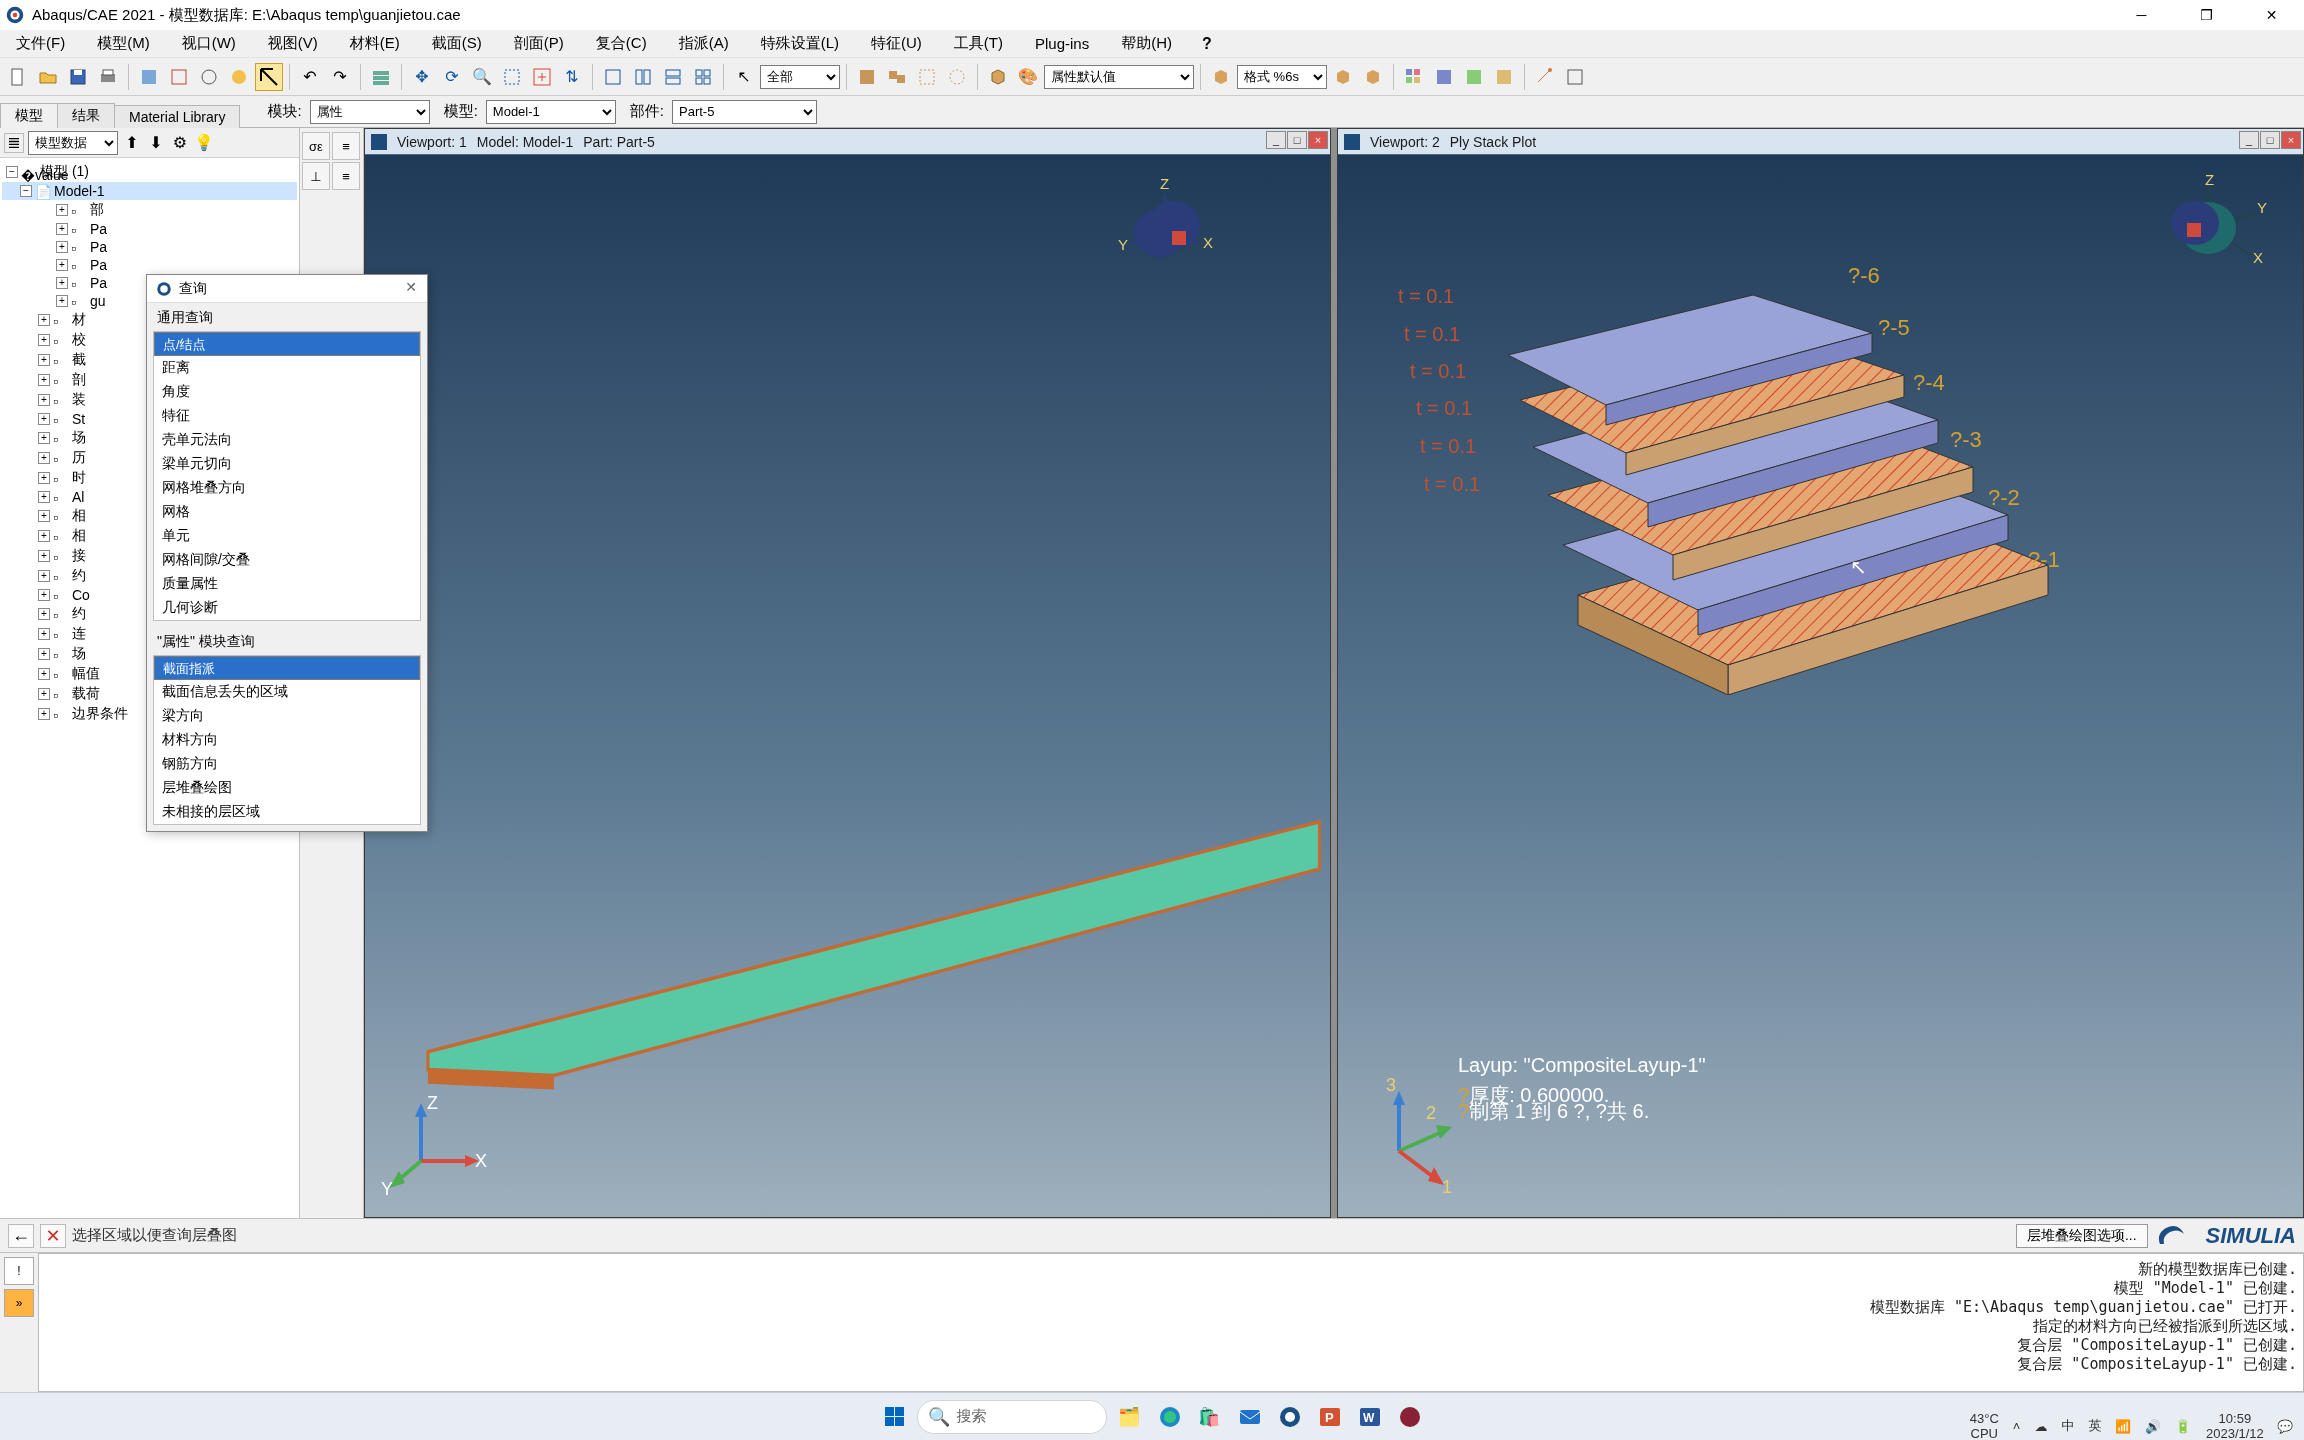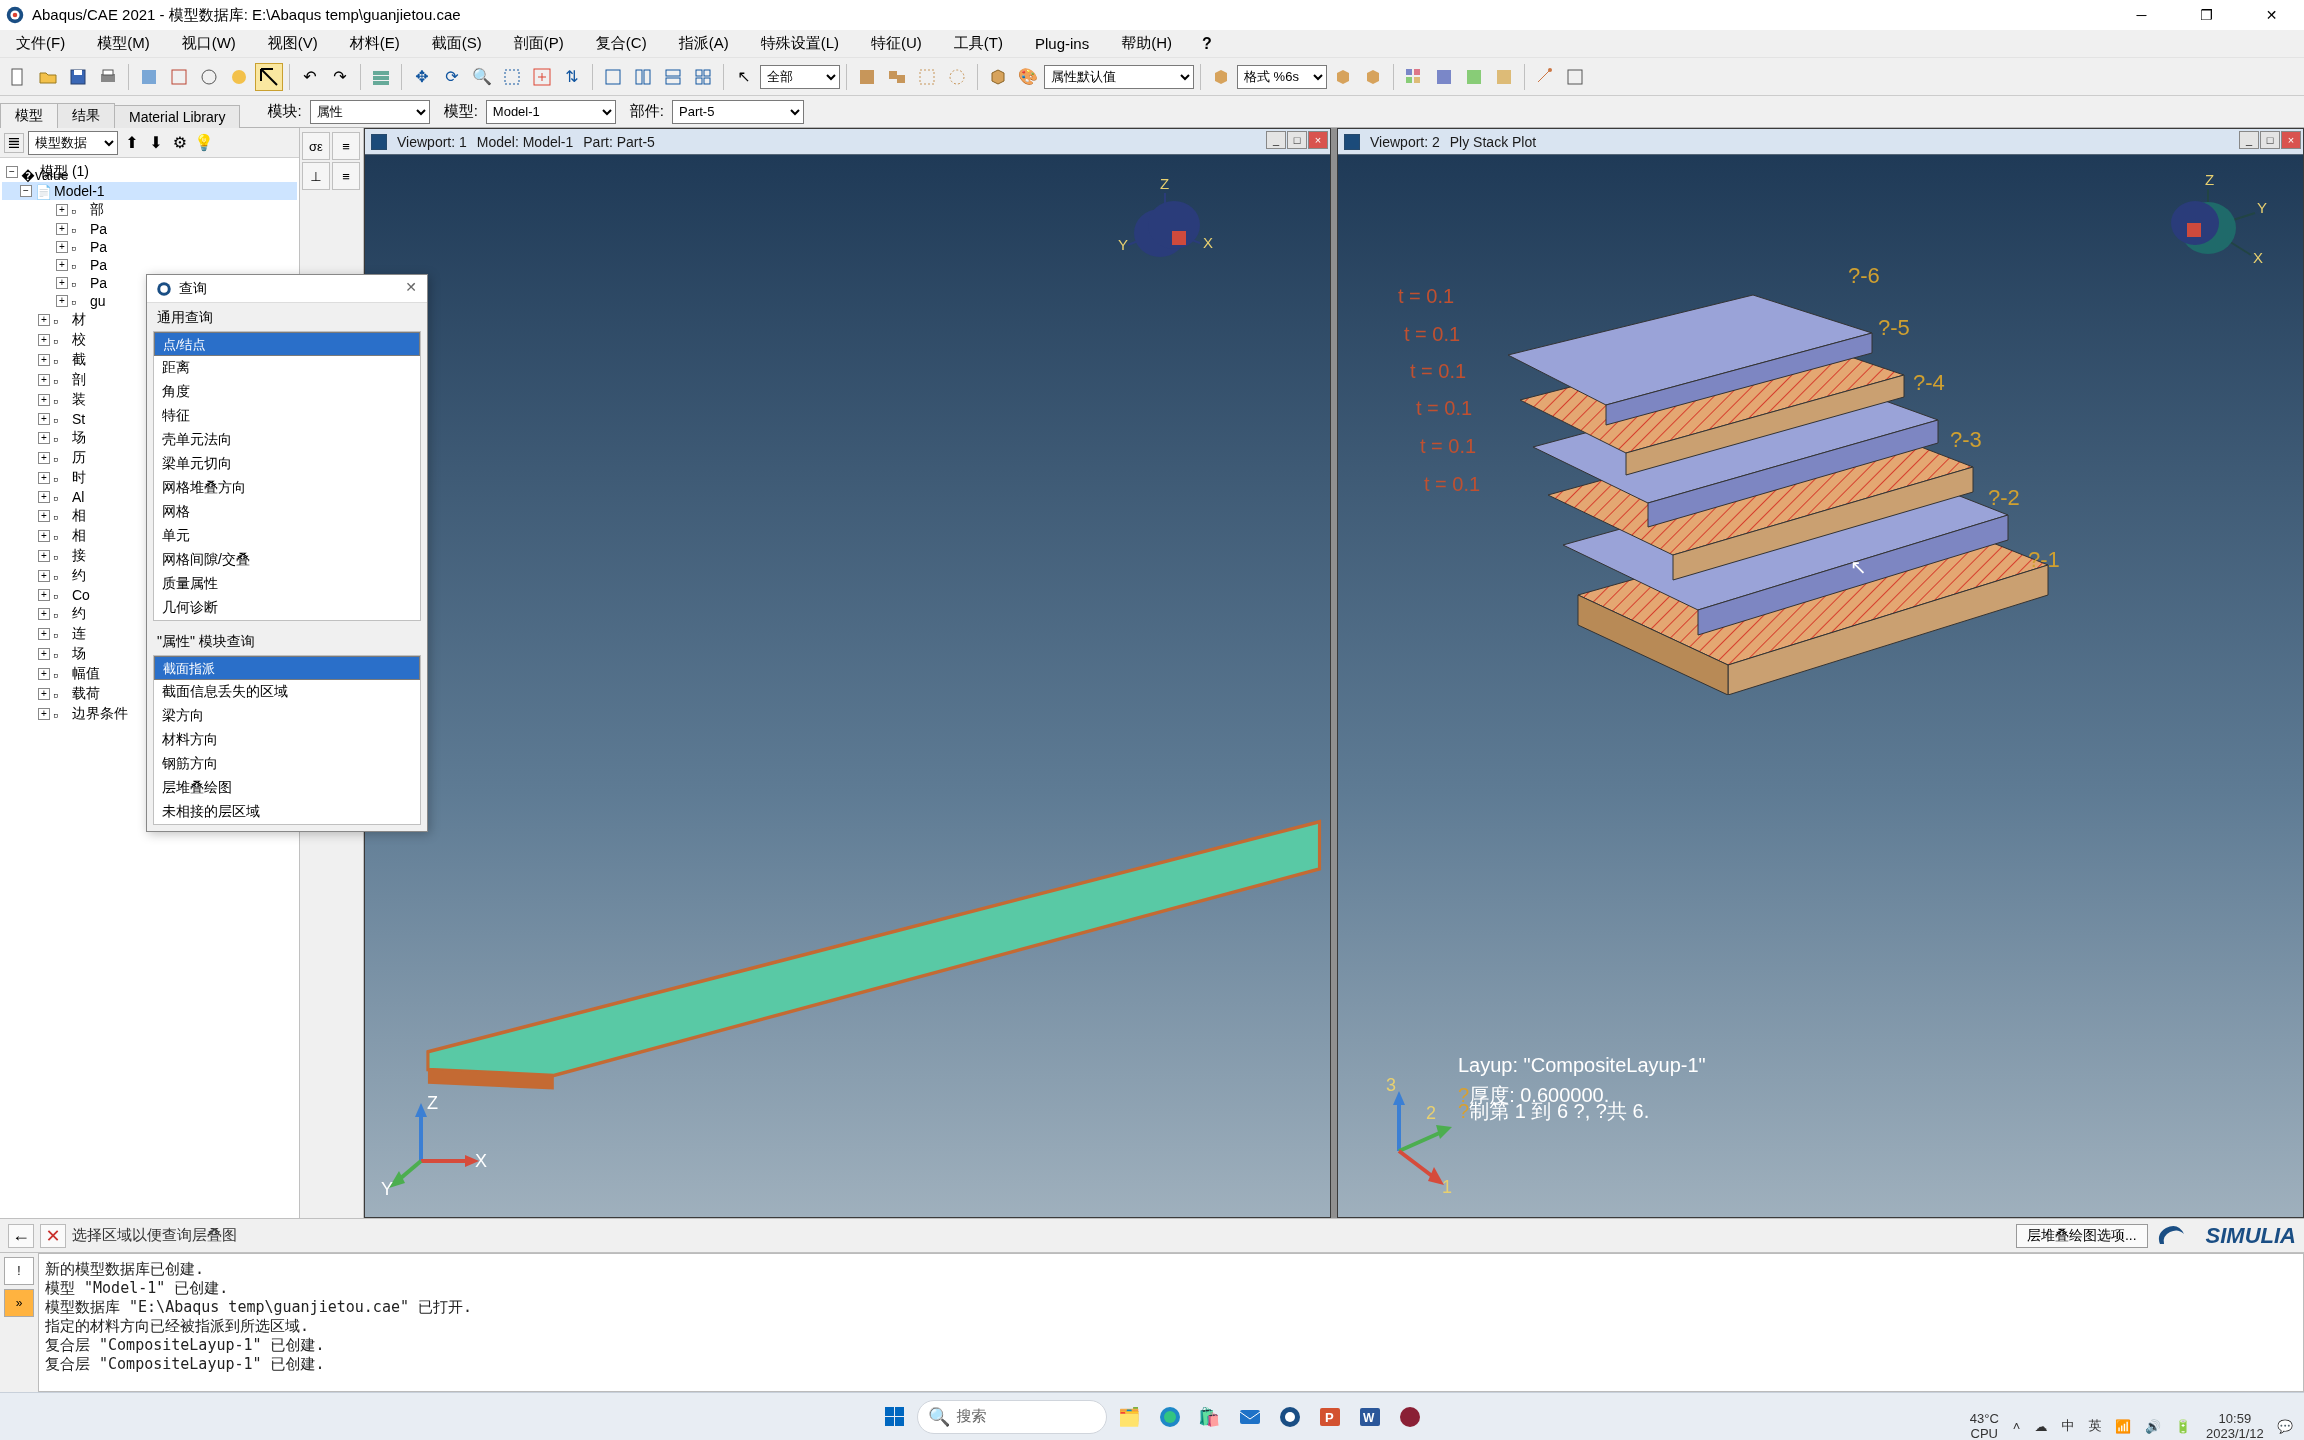--- a/index.html
+++ b/index.html
@@ -75,21 +75,21 @@
 .promptbar .pbtn{width:26px;height:24px;border:1px solid #bbb;display:flex;align-items:center;justify-content:center;background:#fafafa;}
 .promptbar .ptext{flex:1;font-size:15px;color:#333;}
 .promptbar .rightbtn{padding:2px 10px;border:1px solid #999;background:#fafafa;font-size:14px;}
 .simulia{font-family:Arial; font-style:italic; font-weight:bold; color:#1a4e84; font-size:22px; margin-left:12px;}
 
 
 .msgarea{height:140px;display:flex;background:#f0f0f0;border-top:1px solid #c0c0c0;}
 .msgarea .side{width:38px;display:flex;flex-direction:column;gap:4px;padding:4px;}
 .msgarea .side .sb{height:28px;border:1px solid #aaa;background:#fff;display:flex;align-items:center;justify-content:center;font-size:12px;}
 .msgarea .side .sb.y{background:#ffb340;}
-.msgarea textarea{flex:1;resize:none;border:1px solid #bbb;font-family:"SimSun",monospace;font-size:15px;padding:6px;color:#222;background:#fff;}
+.msgarea textarea{flex:1;resize:none;border:1px solid #bbb;font-family:"SimSun",monospace;font-size:15px;padding:6px;color:#222;background:#fff;text-align:right;}
 
 
 .taskbar{height:48px;background:#e8edf3;display:flex;align-items:center;padding:0 8px;gap:8px;position:relative; border-top:1px solid #c8d0da;}
 .taskbar .center{position:absolute;left:50%;transform:translateX(-50%);display:flex;align-items:center;gap:6px;}
 .taskbar .search{display:flex;align-items:center;gap:6px;background:#fff;border:1px solid #d0d5dc;border-radius:18px;padding:4px 16px 4px 10px;width:190px;height:34px;}
 .taskbar .tb-icon{width:34px;height:34px;display:flex;align-items:center;justify-content:center;border-radius:4px;}
 .taskbar .right{position:absolute; right:10px; display:flex; align-items:center; gap:14px; font-size:13px; color:#333;margin-top:20px;}
 .taskbar .right .grp{display:flex;flex-direction:column;align-items:center;line-height:1.1;}
 .winlogo{display:grid;grid-template-columns:9px 9px;grid-template-rows:9px 9px;gap:1px;}
 .winlogo span{background:#0067c0;}
@@ -337,21 +337,21 @@
     <div class="tab active">模型</div>
     <div class="tab">结果</div>
     <div class="tab">Material Library</div>
   </div>
   <div class="ctx">
     <span class="sel-lbl">模块:</span>
     <select class="sel" style="width:120px"><option>属性</option></select>
     <span class="sel-lbl">模型:</span>
     <select class="sel" style="width:130px"><option>Model-1</option></select>
     <span class="sel-lbl">部件:</span>
-    <select class="sel" style="width:132px"><option>Part-5</option></select>
+    <select class="sel" style="width:145px"><option>Part-5</option></select>
   </div>
 </div>
 
 <div class="main">
 
   <div class="leftcol">
     <div class="tree-toolbar">
       <span class="tbtn" style="width:20px;height:20px;border:1px solid #bbb">≣</span>
       <select class="sel" style="width:90px"><option>模型数据</option></select>
       <span class="tbtn" style="width:20px;height:20px">⬆</span>

